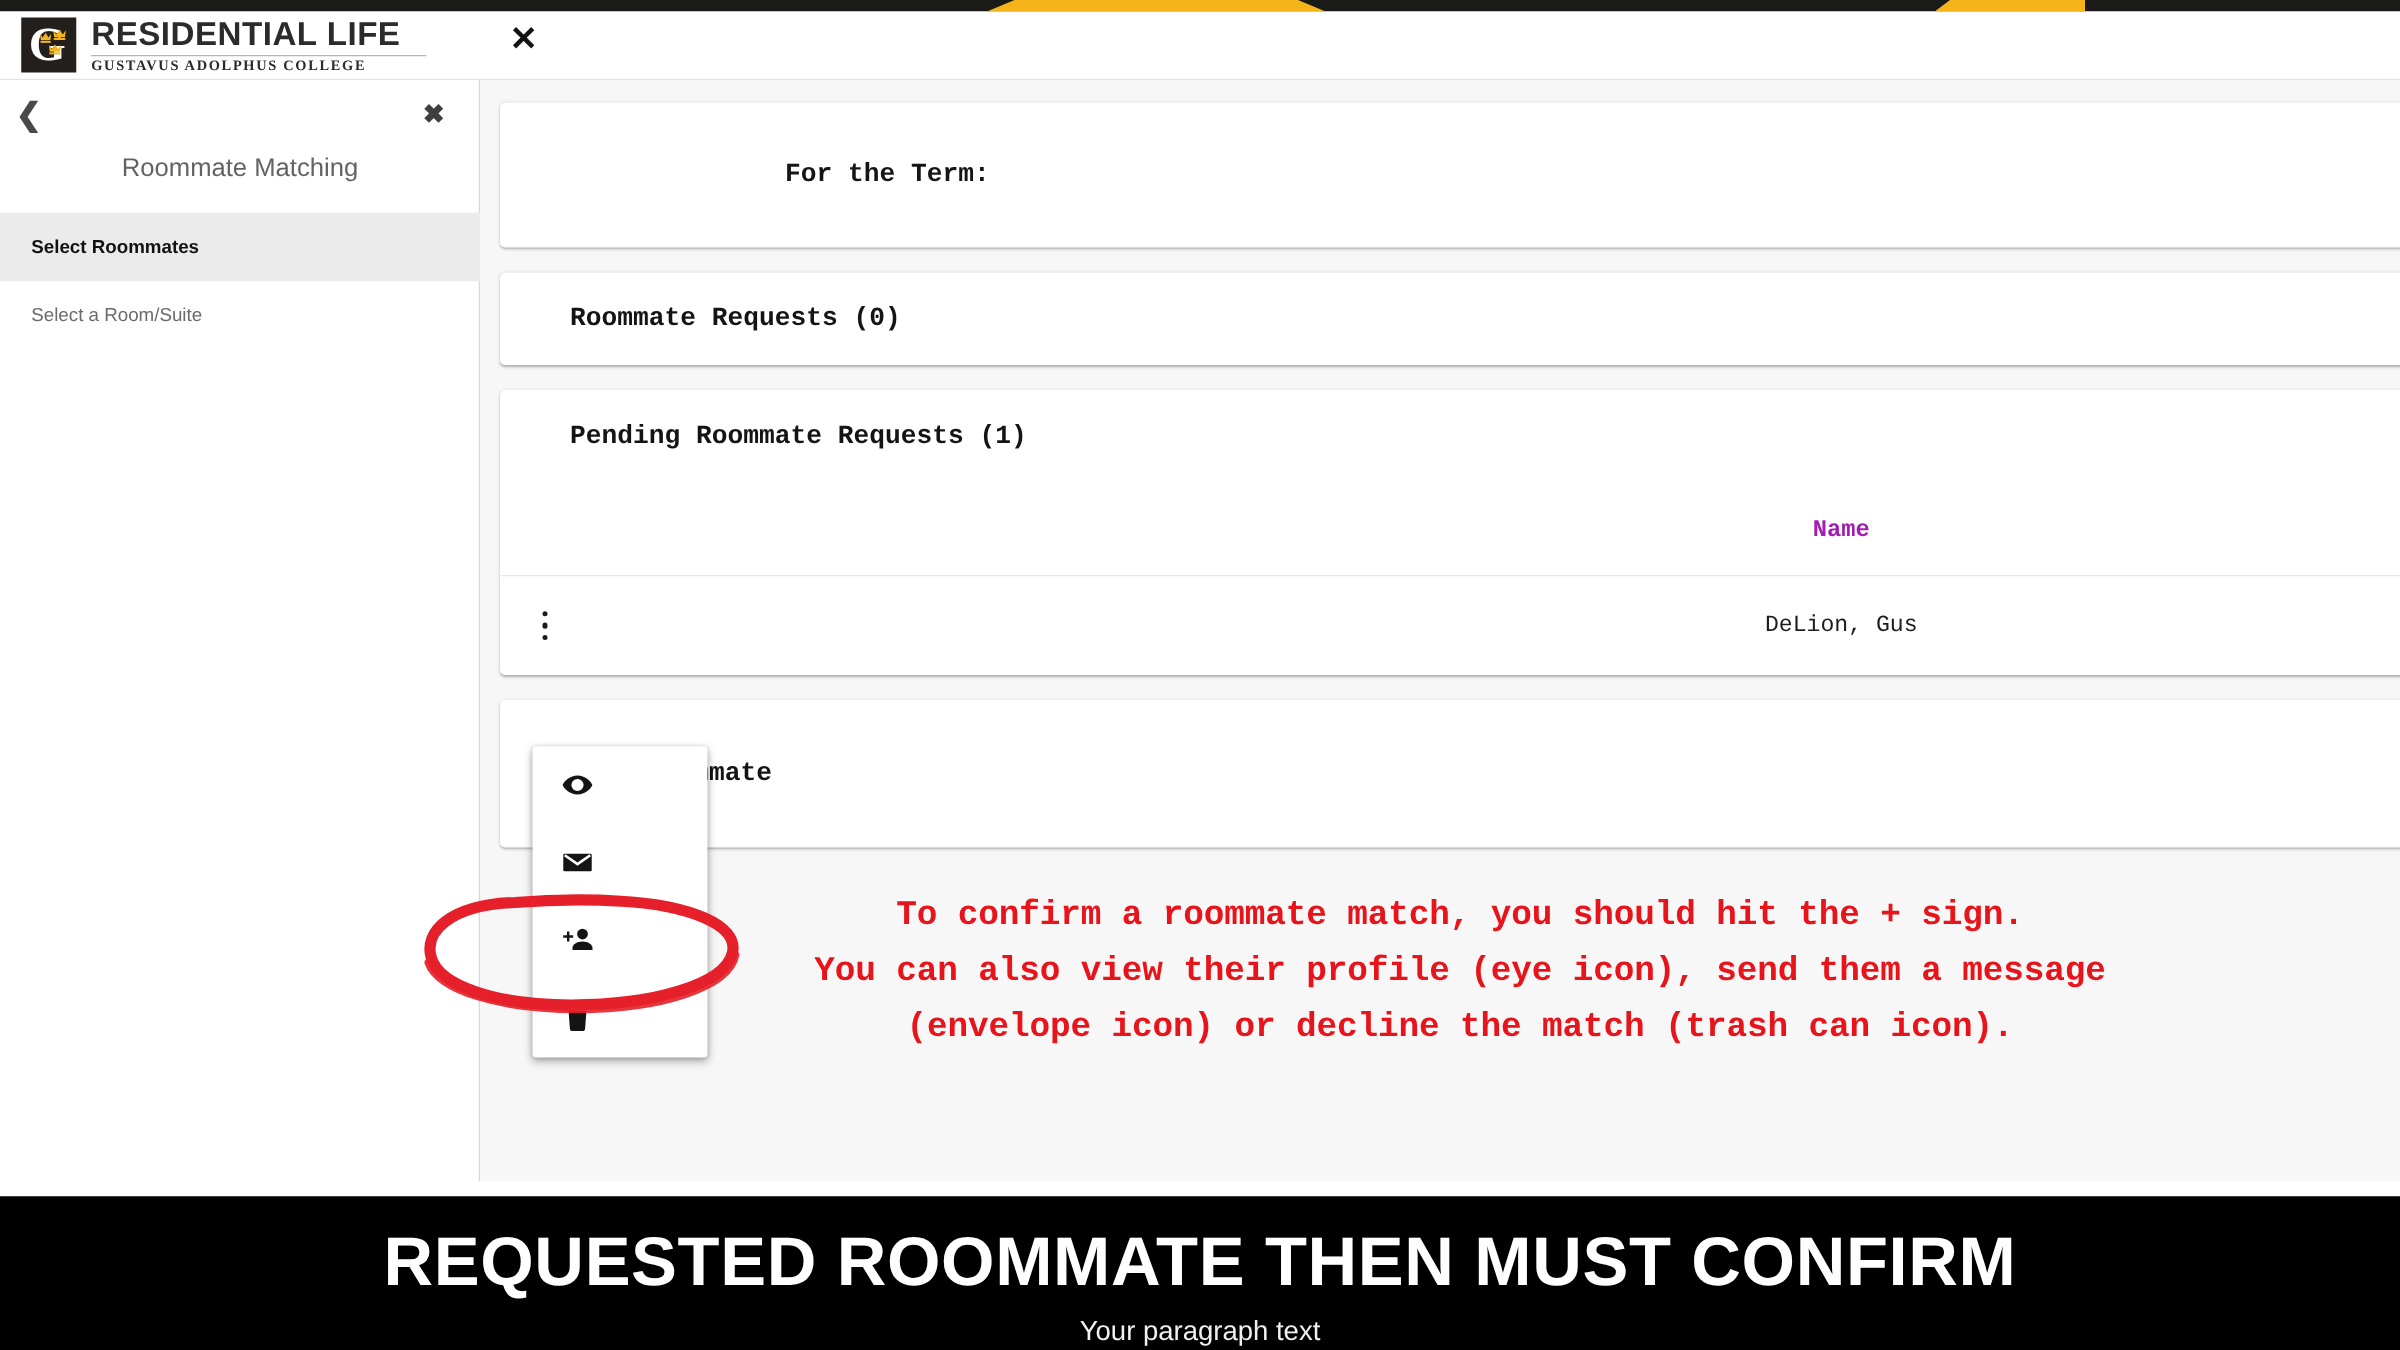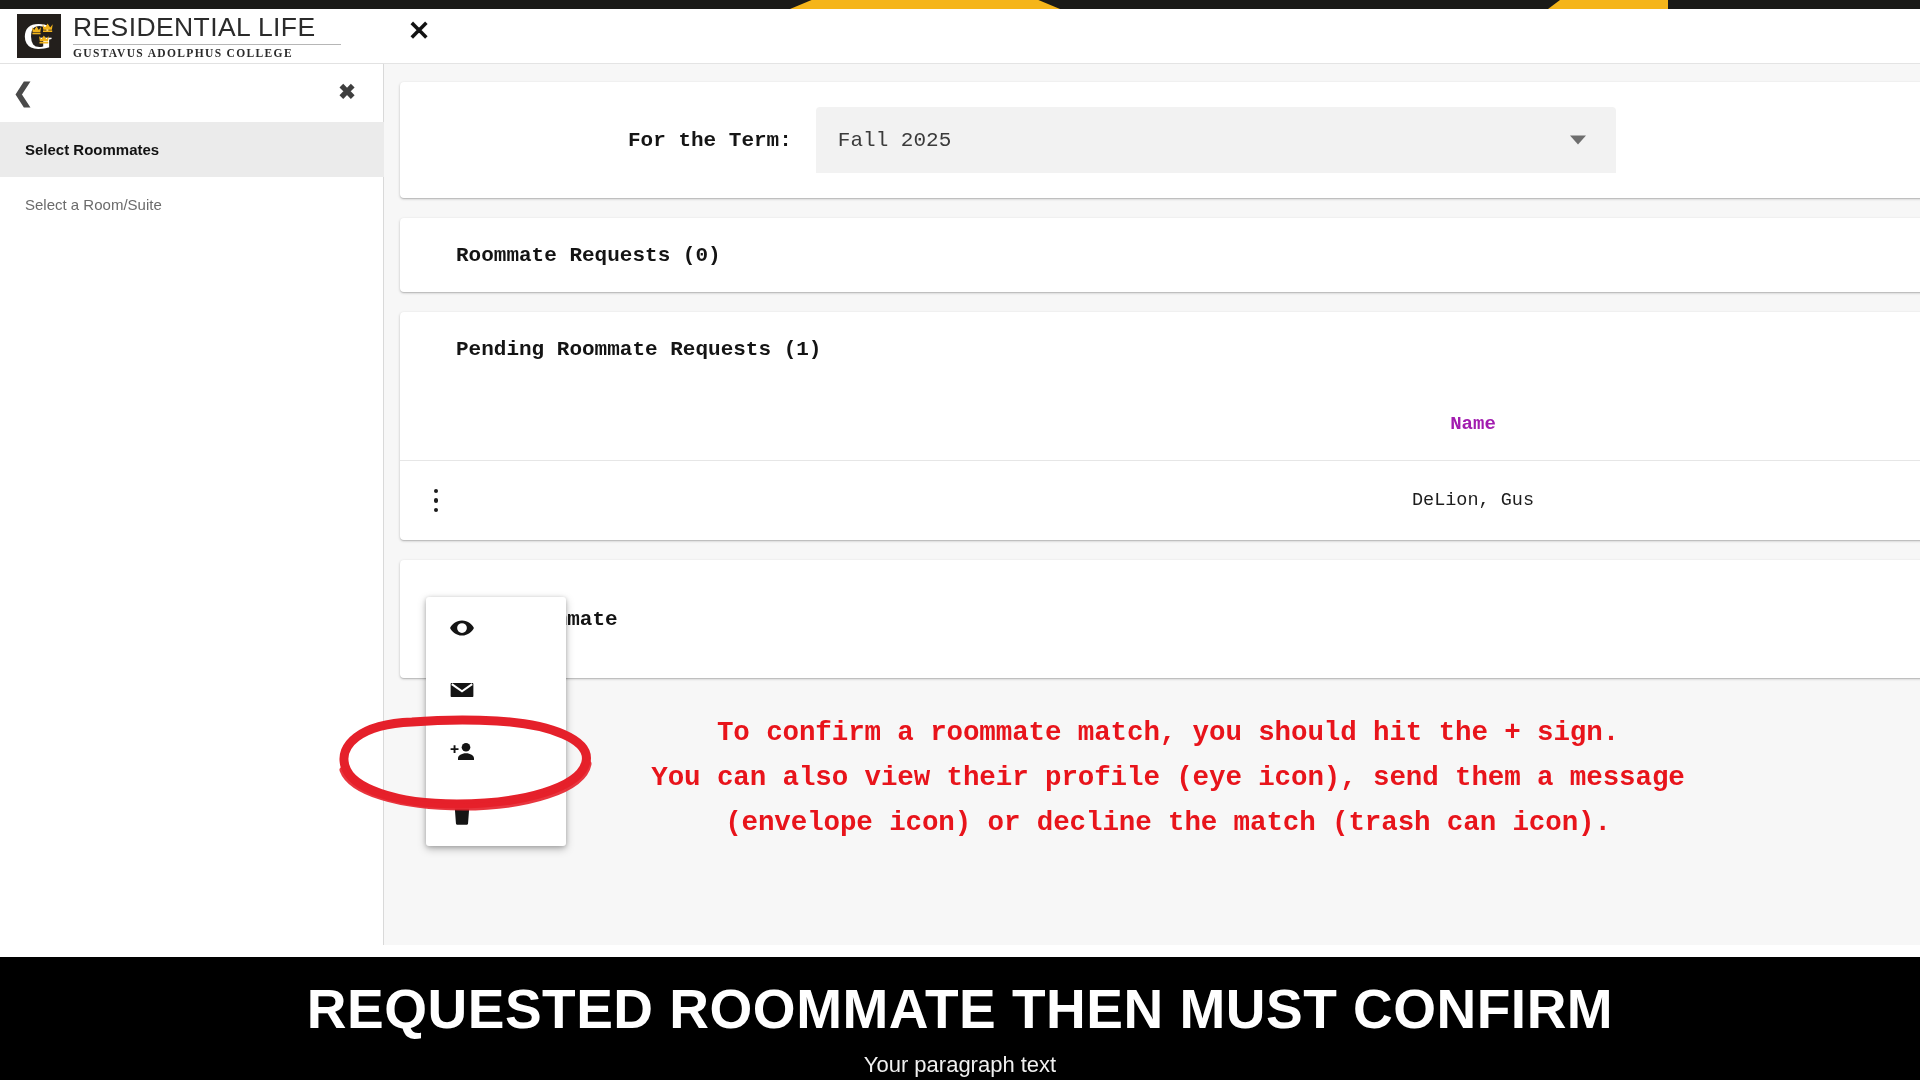--- a/index.html
+++ b/index.html
@@ -42,21 +42,21 @@
     width: 44px; height: 44px; background: #231f1c; position: relative; flex: 0 0 auto;
     margin-top: 1px;
   }
   .brand-logo .gletter {
     position: absolute; left: 6px; top: 1px; font-family: "Liberation Serif", serif;
     font-size: 38px; color: #ffffff; font-weight: 700; line-height: 42px;
   }
   .brand-logo .crowns { position: absolute; left: 14px; top: 9px; width: 26px; height: 22px; }
   .brand-words { margin-left: 12px; padding-top: 1px; }
   .brand-title {
-    font-family: "Liberation Sans", sans-serif; font-size: 26.5px; font-weight: 400;
+    font-family: "Liberation Sans", sans-serif; font-size: 26.5px; font-weight: 700;
     letter-spacing: 0.4px; color: #2b2b2b; line-height: 27px; white-space: nowrap;
   }
   .brand-rule { height: 1px; background: #b6b6b6; margin: 3px 0 2px 0; width: 268px; }
   .brand-sub {
     font-family: "Liberation Serif", serif; font-size: 11.5px; letter-spacing: 1.35px;
     color: #2b2b2b; white-space: nowrap; font-weight: 600;
   }
 
   .nav-panel { position: relative; width: 384px; }
   .nav-head { position: relative; height: 58px; }
@@ -215,44 +215,41 @@
           <div class="brand-sub">GUSTAVUS ADOLPHUS COLLEGE</div>
         </div>
       </div>
     </div>
 
     <div class="nav-panel">
       <div class="nav-head">
         <div class="nav-back">❮</div>
         <div class="nav-close">✖</div>
       </div>
+      <div class="nav-section-title">Roommate Matching</div>
       <div class="nav-item active">
         <span>Select Roommates</span>
       </div>
       <div class="nav-item">
         <span>Select a Room/Suite</span>
       </div>
     </div>
   </div>
 
   <div class="main">
 
     <div class="main-top">
       <div class="modal-close">✕</div>
     </div>
 
     <div class="scroll-area">
 
       <div class="card term-card">
         <div class="term-row">
           <div class="term-label">For the Term:</div>
-          <div class="term-select">
-            <span class="term-value">Fall 2025</span>
-            <span class="term-caret"></span>
-          </div>
         </div>
       </div>
 
       <div class="card sec-card">
         <div class="sec-title">Roommate Requests (0)</div>
       </div>
 
       <div class="card pending-card">
         <div class="pending-head">
           <div class="sec-title">Pending Roommate Requests (1)</div>

